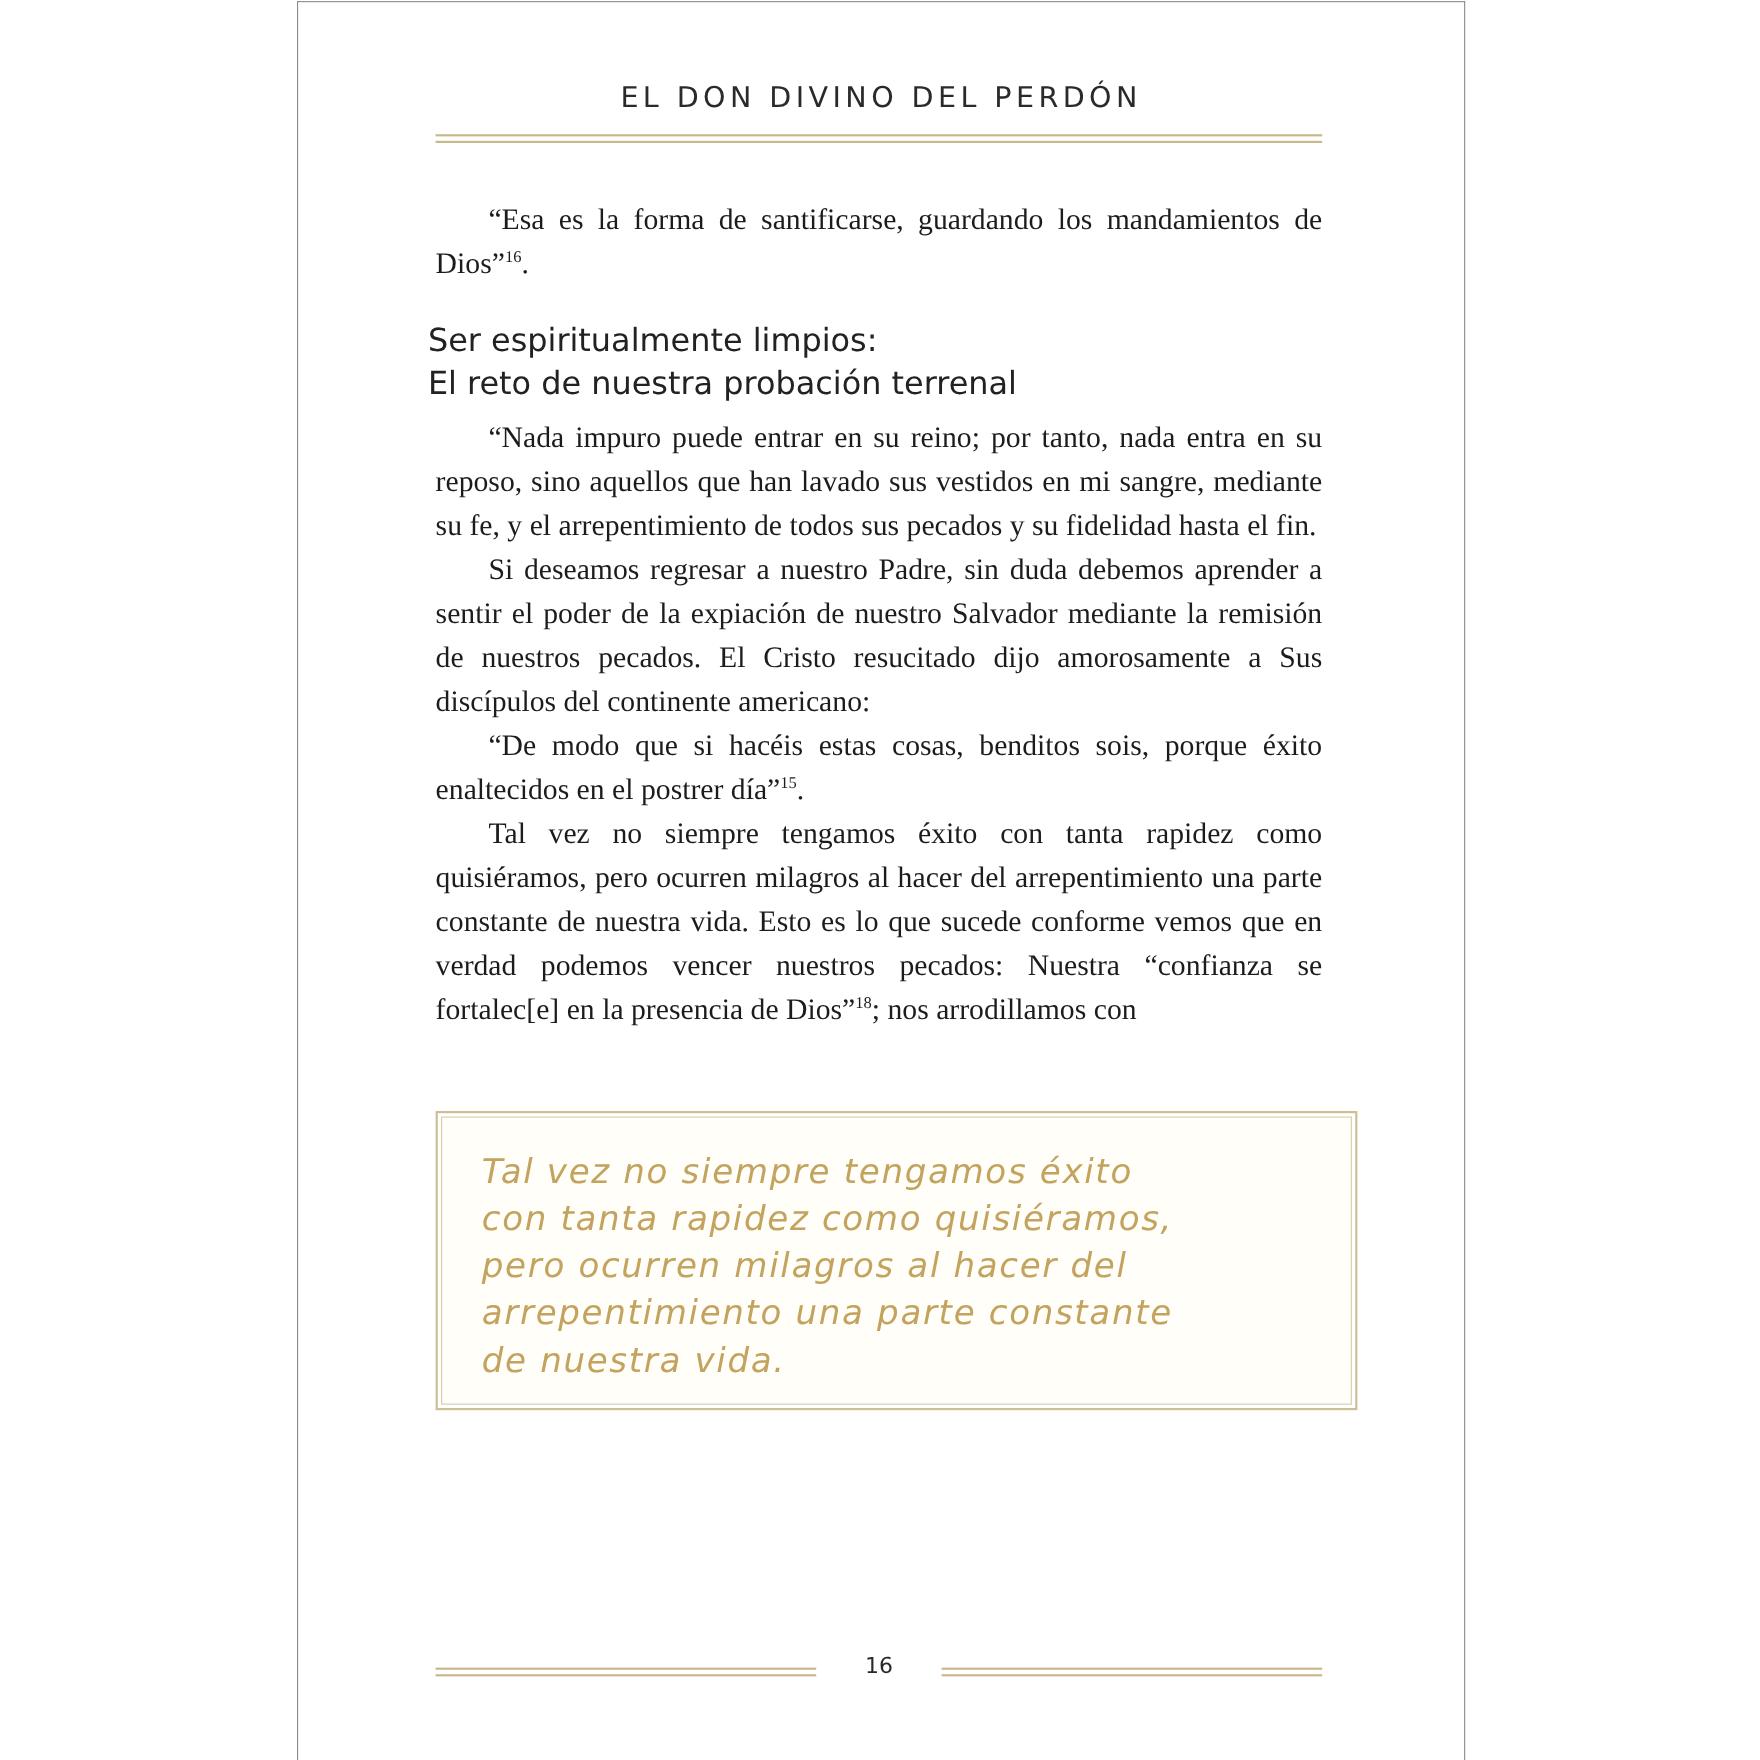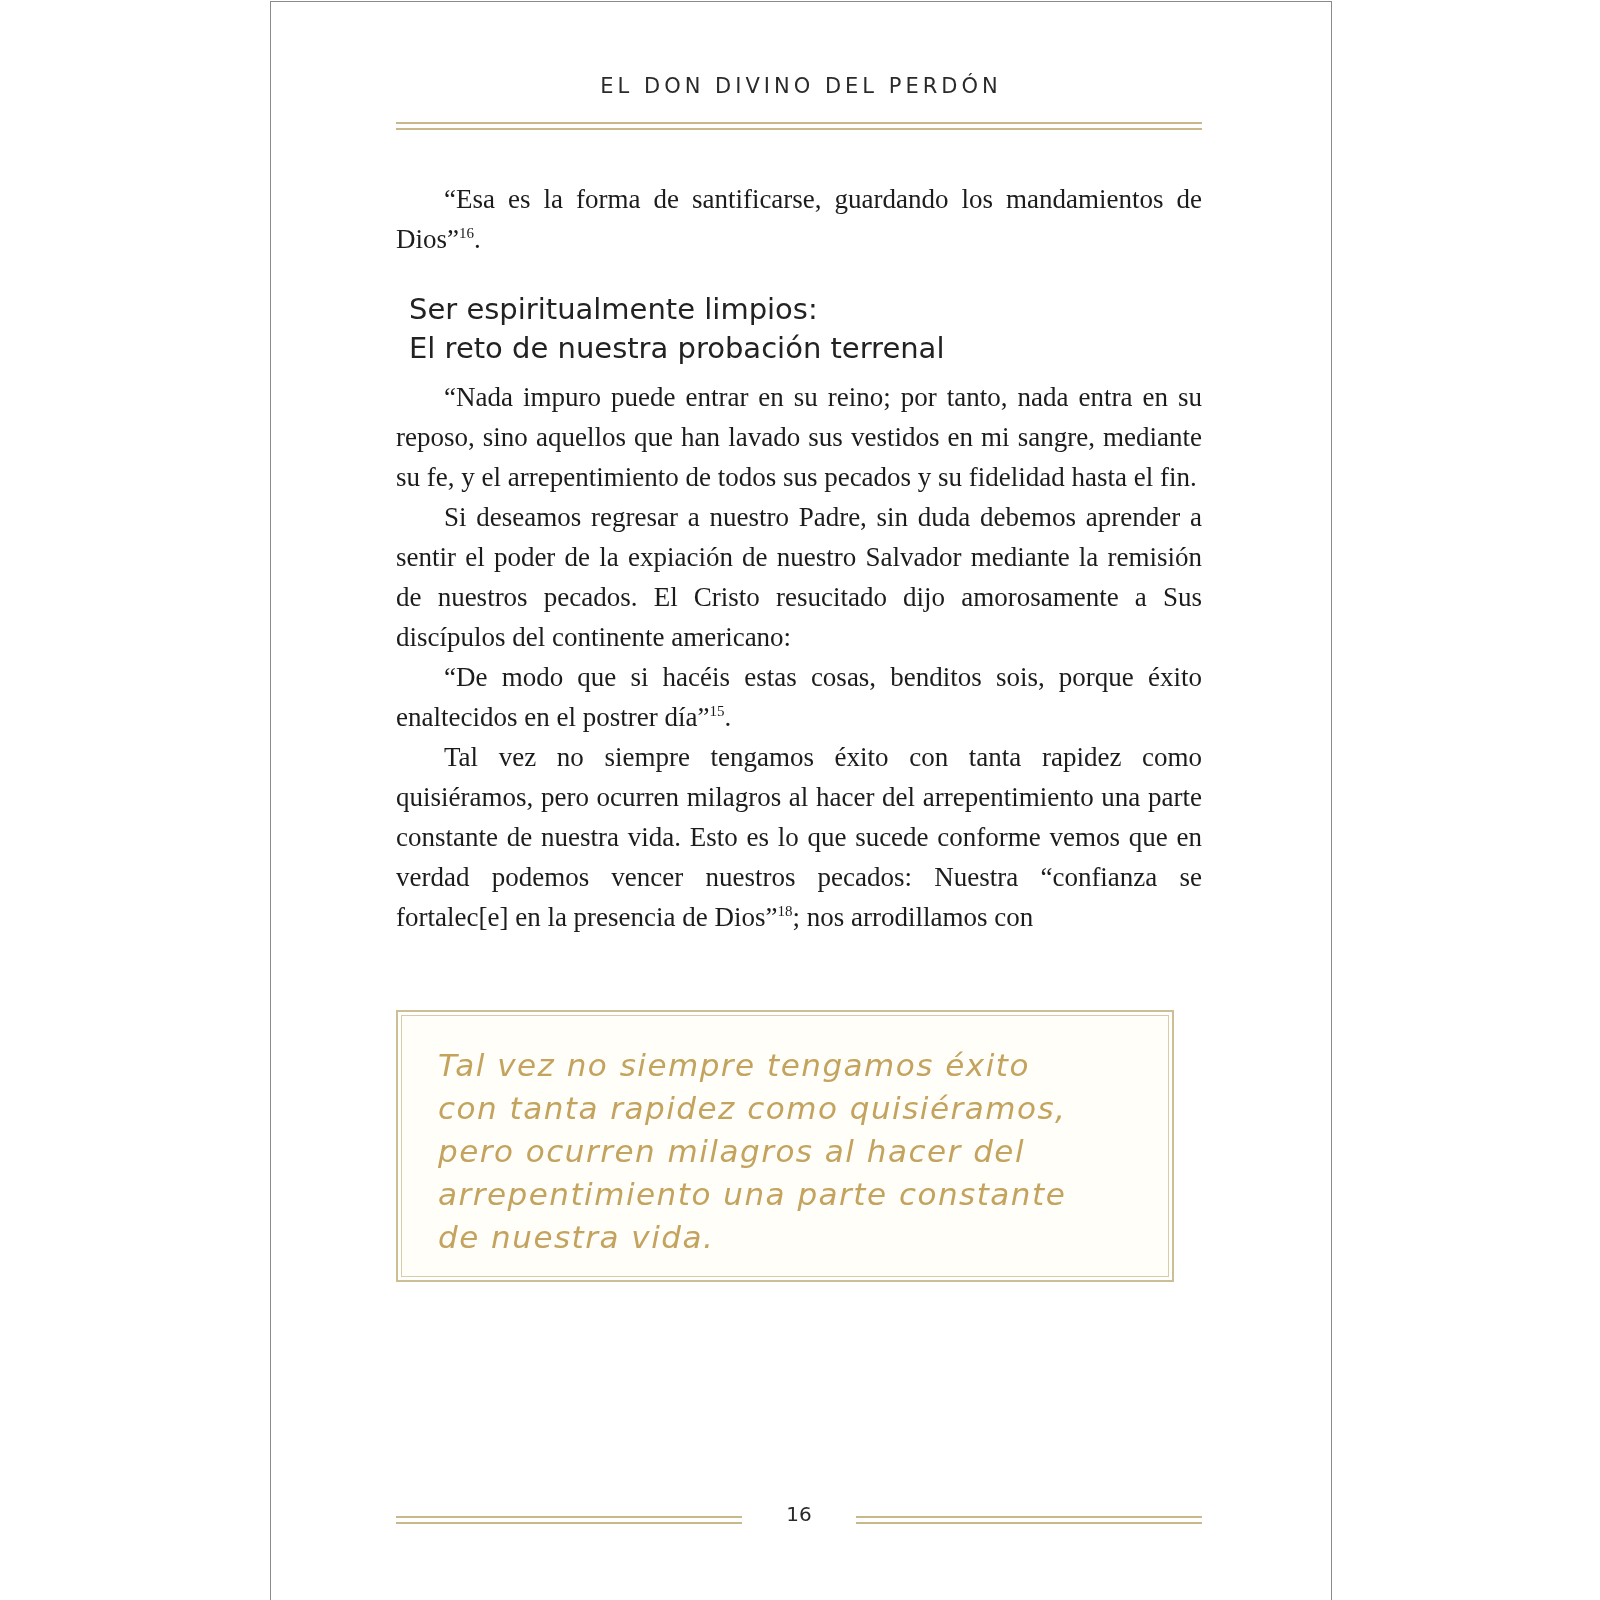--- a/index.html
+++ b/index.html
@@ -24,21 +24,21 @@
       background: #ffffff;
       box-sizing: border-box;
     }
     .running-head {
       position: absolute;
       left: 0;
       right: 0;
       top: 72px;
       text-align: center;
       font-family: "DejaVu Sans", sans-serif;
-      font-size: 21px;
+      font-size: 26px;
       letter-spacing: 4px;
       color: #2a2a2a;
       font-weight: normal;
     }
     .double-rule {
       position: absolute;
       height: 9px;
     }
     .double-rule::before, .double-rule::after {
       content: "";
@@ -72,36 +72,36 @@
     }
     .indent { text-indent: 48px; }
     sup {
       font-size: 15px;
       line-height: 0;
       vertical-align: super;
     }
     .block1 { top: 177px; }
     .section-heading {
       position: absolute;
-      left: 138px;
+      left: 118px;
       top: 288px;
       width: 806px;
       font-family: "DejaVu Sans", sans-serif;
       font-size: 29px;
       line-height: 39px;
       color: #222222;
       font-weight: normal;
       margin: 0;
     }
     .block2 { top: 375px; }
     .pullquote {
       position: absolute;
       left: 125px;
       top: 1008px;
-      width: 778px;
+      width: 838px;
       height: 272px;
       border: 2px solid #cdbf95;
       box-sizing: border-box;
       padding: 3px;
       background: #ffffff;
     }
     .pullquote-inner {
       width: 100%;
       height: 100%;
       border: 1.5px solid #d8cca6;

